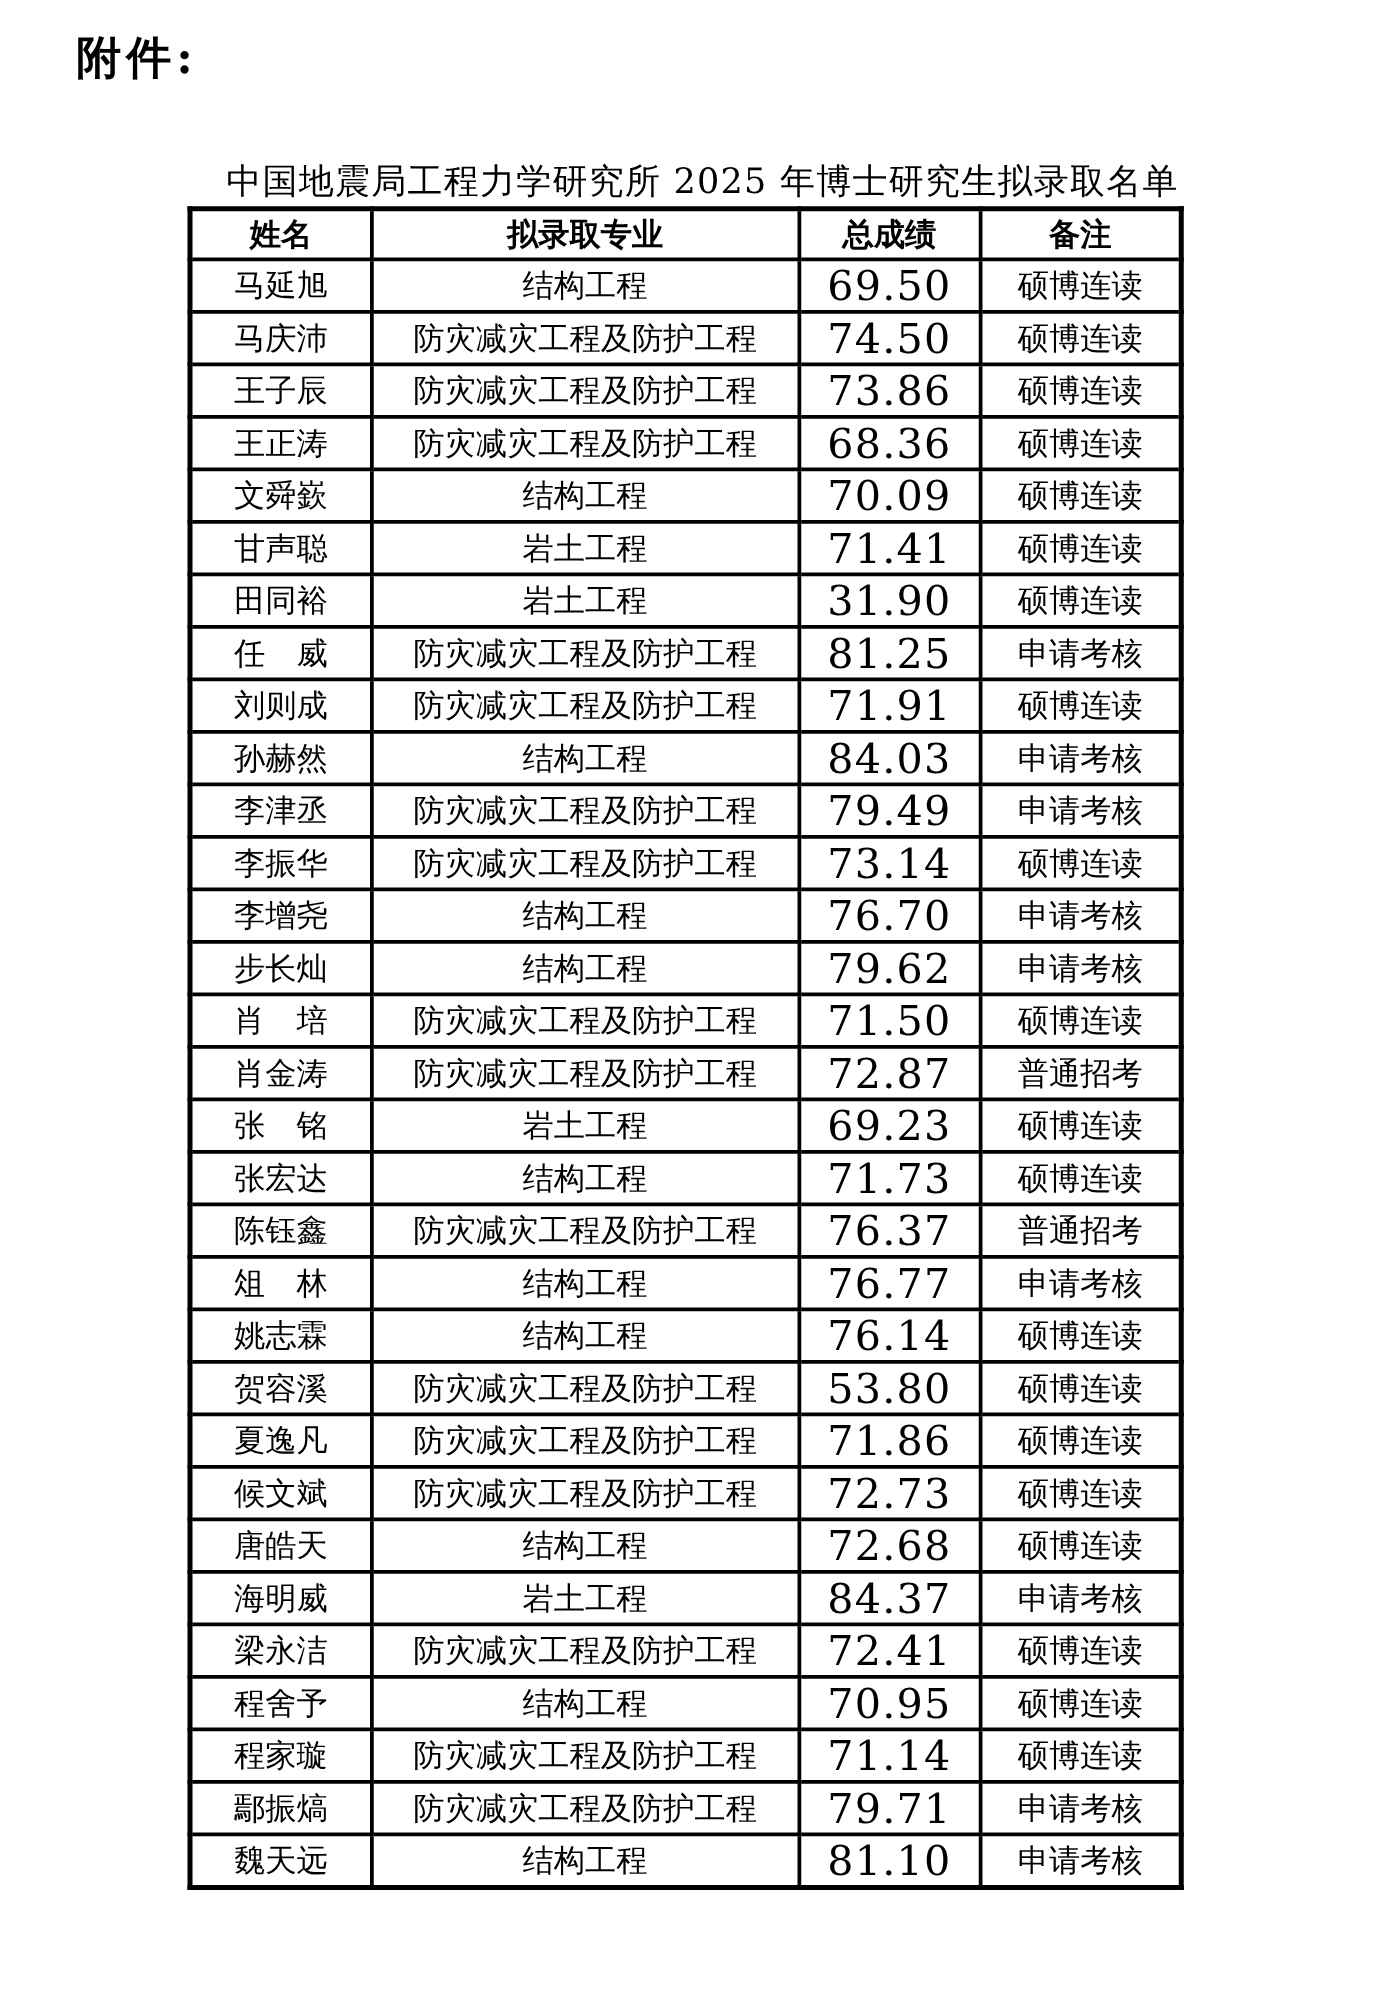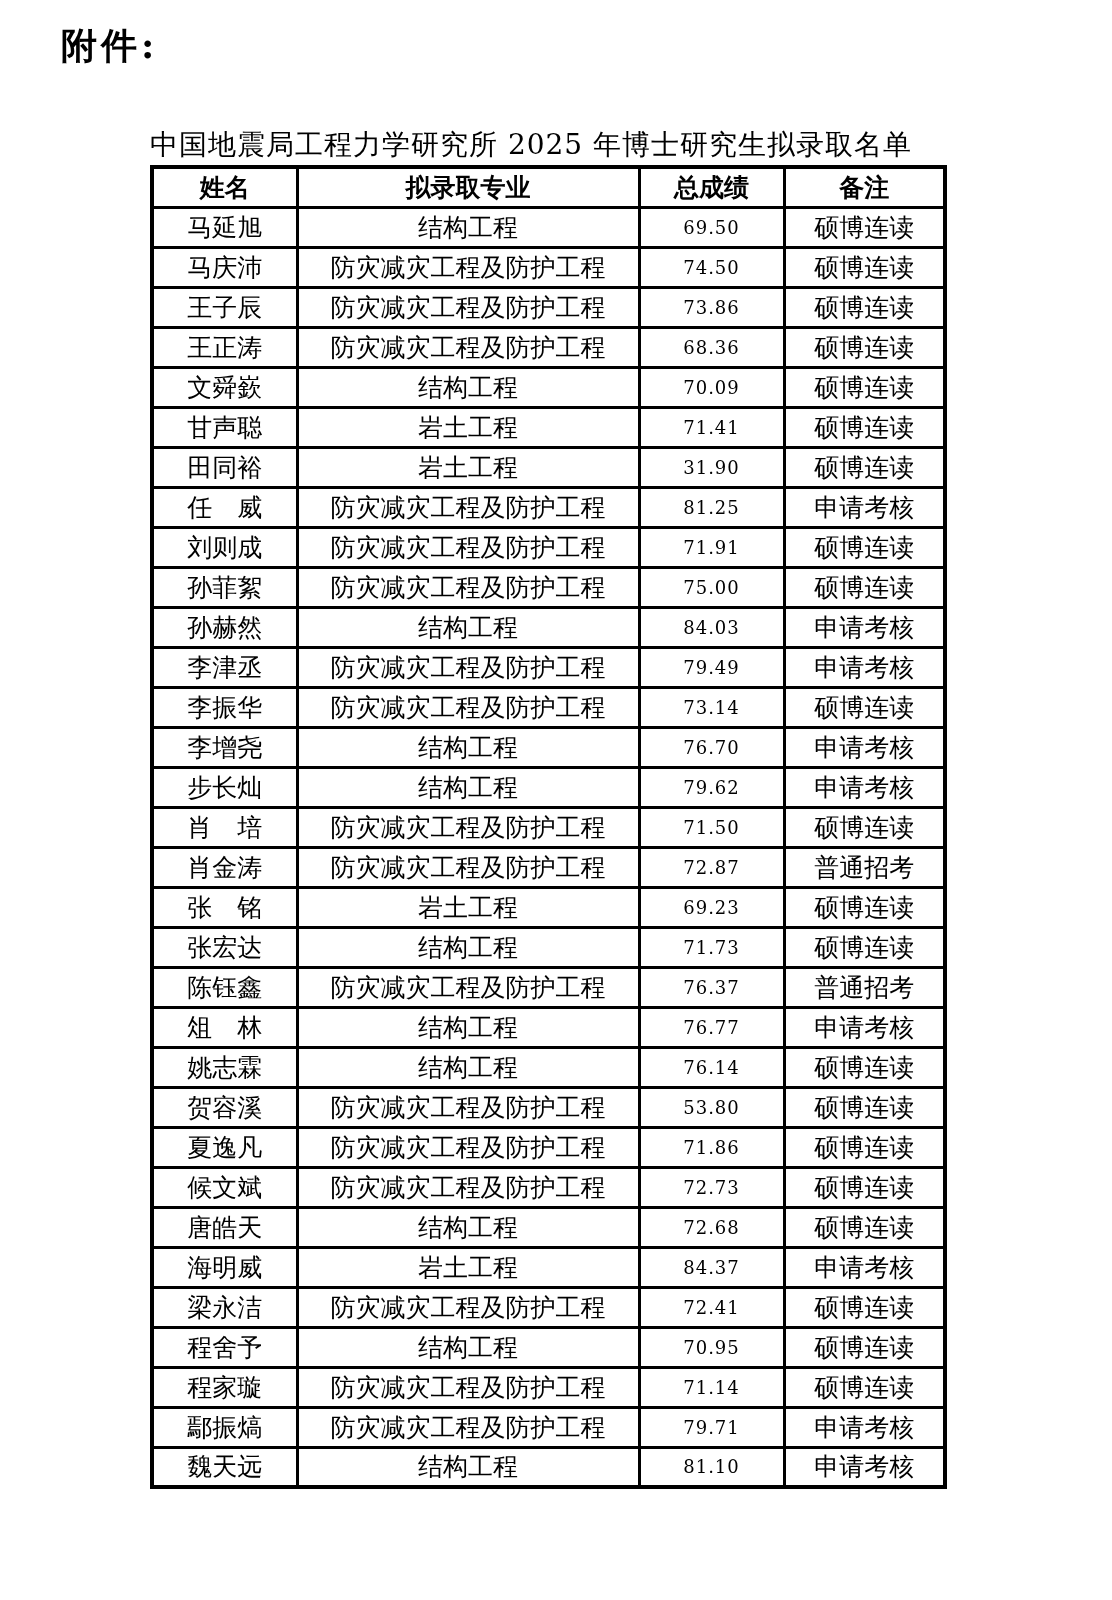--- a/index.html
+++ b/index.html
@@ -14,21 +14,21 @@
     left:14px; top:22px;
     font-size:36px;
     font-weight:bold;
     letter-spacing:4px;
     margin-left:47px;
   }
   .doc-title {
     position:absolute;
     left:150px; top:126px;
     width:793px;
-    text-align:left;
+    text-align:right;
     font-size:28px;
     letter-spacing:1px;
     white-space:nowrap;
   }
   table.admission-table {
     position:absolute;
     left:150px; top:165px;
     width:793px;
     border-collapse:collapse;
     table-layout:fixed;
@@ -46,21 +46,21 @@
   .admission-table th {
     font-family:Liberation Sans, sans-serif;
     font-weight:bold;
     font-size:25px;
     text-align:center;
   }
   .admission-table td {
     font-size:25px;
   }
   .admission-table td.score-cell {
-    font-size:18px;
+    font-size:33px;
     letter-spacing:1px;
   }
   col.c-name  { width:145px; }
   col.c-major { width:342px; }
   col.c-score { width:145px; }
   col.c-note  { width:161px; }
 </style>
 </head>
 <body>
 
@@ -132,26 +132,20 @@
     <td class="score-cell">81.25</td>
     <td class="note-cell">申请考核</td>
   </tr>
       <tr>
     <td class="name-cell">刘则成</td>
     <td class="major-cell">防灾减灾工程及防护工程</td>
     <td class="score-cell">71.91</td>
     <td class="note-cell">硕博连读</td>
   </tr>
       <tr>
-    <td class="name-cell">孙菲絮</td>
-    <td class="major-cell">防灾减灾工程及防护工程</td>
-    <td class="score-cell">75.00</td>
-    <td class="note-cell">硕博连读</td>
-  </tr>
-      <tr>
     <td class="name-cell">孙赫然</td>
     <td class="major-cell">结构工程</td>
     <td class="score-cell">84.03</td>
     <td class="note-cell">申请考核</td>
   </tr>
       <tr>
     <td class="name-cell">李津丞</td>
     <td class="major-cell">防灾减灾工程及防护工程</td>
     <td class="score-cell">79.49</td>
     <td class="note-cell">申请考核</td>

